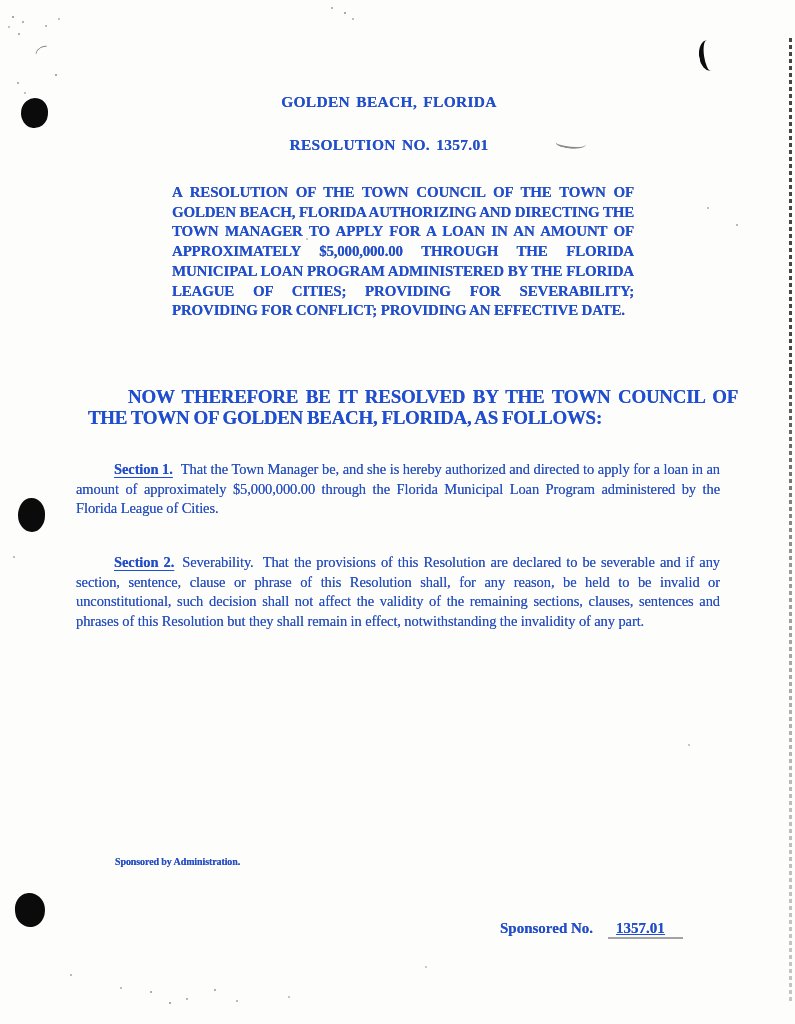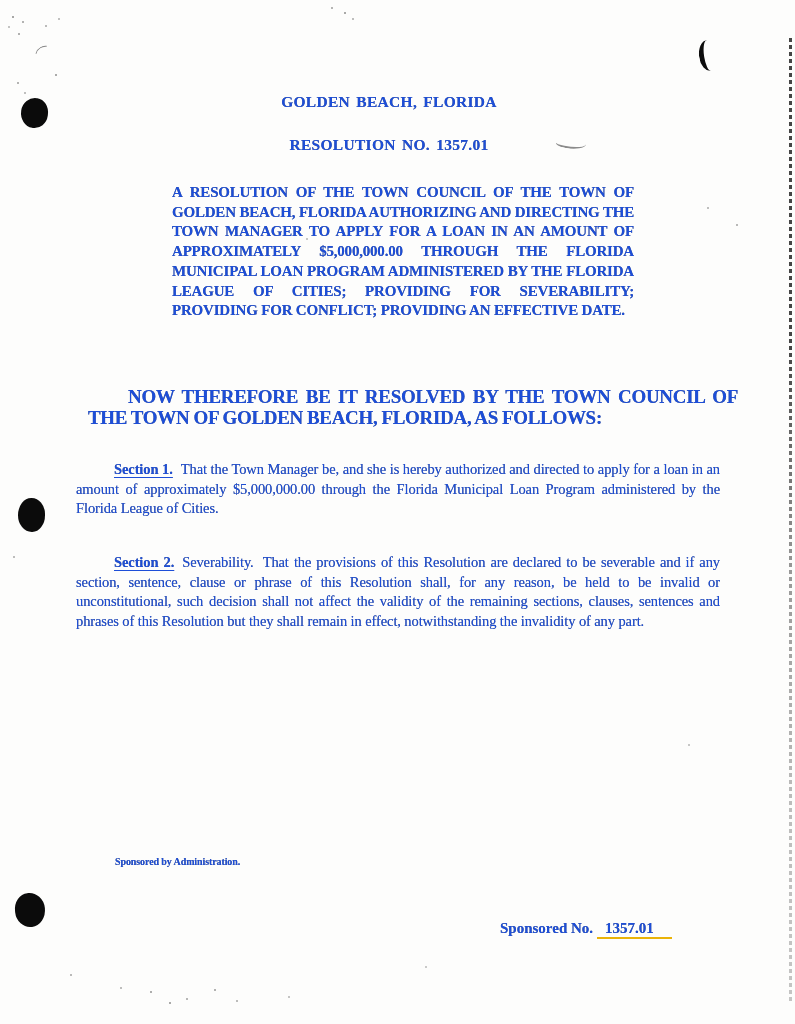--- a/index.html
+++ b/index.html
@@ -35,21 +35,21 @@
   .sub{text-underline-offset:2.5px; margin-right:9px;}
   .sub:empty{display:none;}
   .sponsor{
     position:absolute; left:115px; top:856px; margin:0;
     font-size:10px; font-weight:bold; letter-spacing:-.1px;
   }
   .footer{
     position:absolute; left:500px; top:920px; margin:0;
     font-size:15px; font-weight:bold; letter-spacing:0;
   }
-  .fval{border-bottom:2px solid #eab308; padding:0 18px 1px 8px; margin-left:4px;}
+  .fval{border-bottom:2px solid #a3a3a3; padding:0 18px 1px 8px; margin-left:15px;text-decoration:underline;}
   
   .hole{position:absolute; background:#0b0b0b;}
   .hole1{left:21px; top:98px; width:27px; height:30px; border-radius:52% 48% 50% 50%/49% 51% 47% 53%; transform:rotate(8deg);}
   .hole2{left:18px; top:498px; width:27px; height:34px; border-radius:50% 50% 48% 52%/52% 48% 50% 50%;}
   .hole3{left:15px; top:893px; width:30px; height:34px; border-radius:48% 52% 50% 50%/50% 50% 52% 48%; transform:rotate(-6deg);}
   .binder{
     position:absolute; right:3px; top:38px; height:966px; width:3px; opacity:.85;
     background:repeating-linear-gradient(180deg, rgba(25,25,25,.95) 0 4px, rgba(25,25,25,0) 4px 7px);
     -webkit-mask-image:linear-gradient(180deg,#000 0 32%, rgba(0,0,0,.55) 55%, rgba(0,0,0,.35) 80%, rgba(0,0,0,.3) 100%);
     mask-image:linear-gradient(180deg,#000 0 32%, rgba(0,0,0,.55) 55%, rgba(0,0,0,.35) 80%, rgba(0,0,0,.3) 100%);

